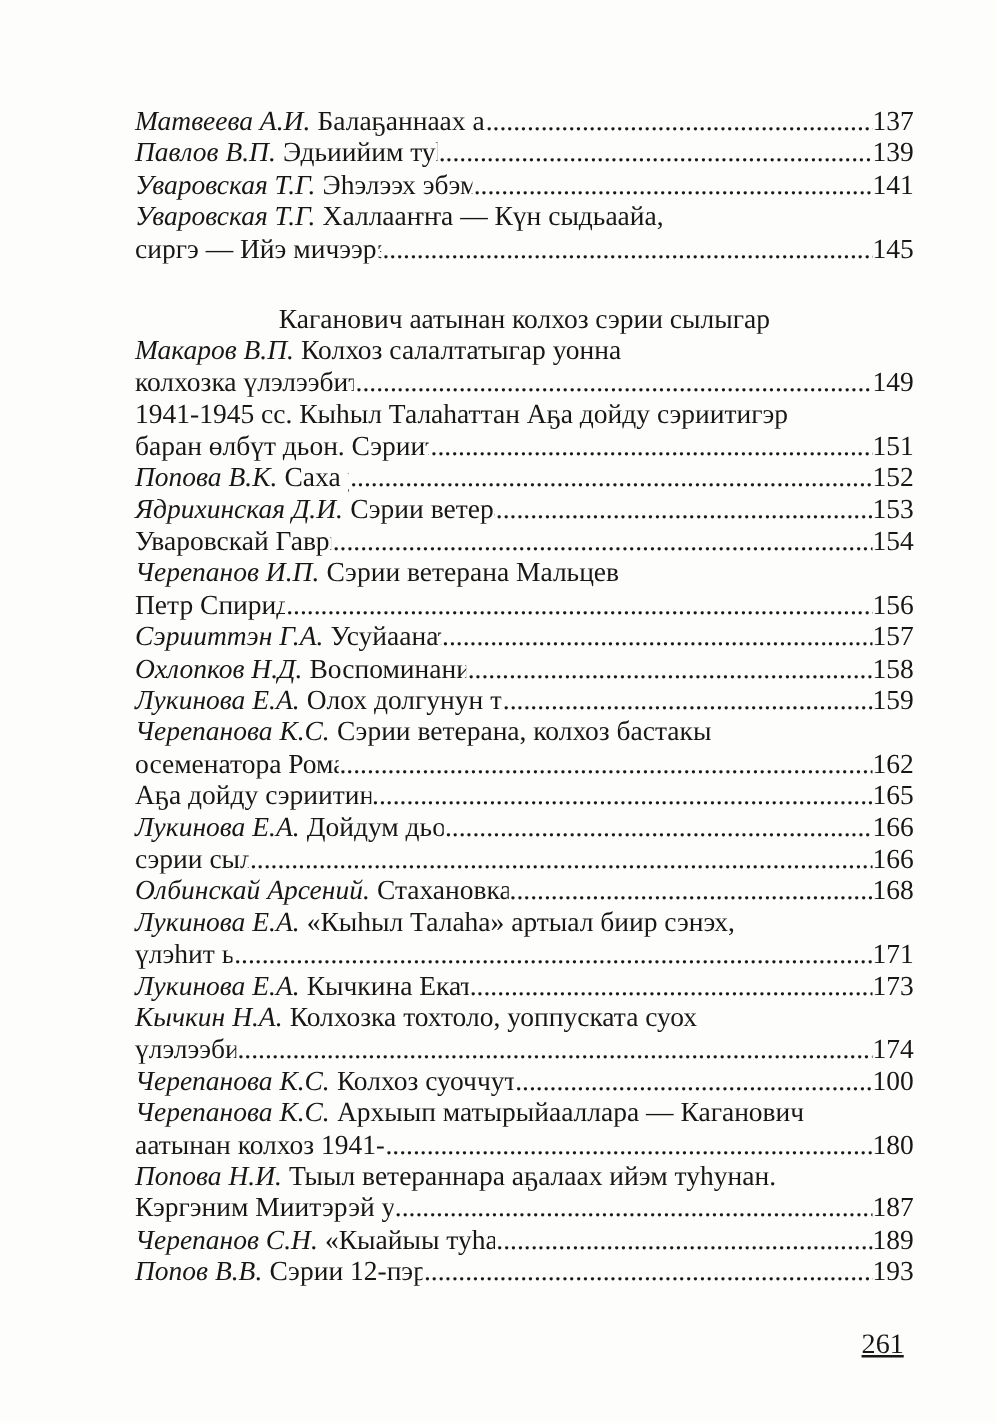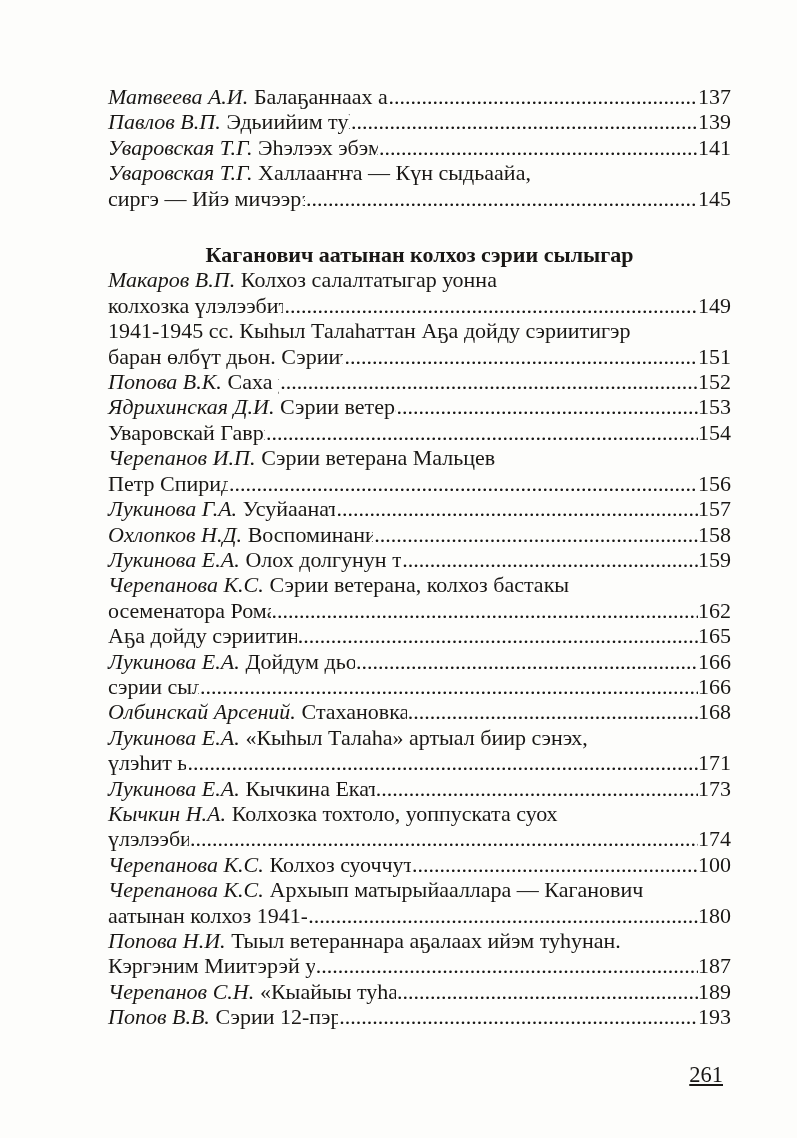--- a/index.html
+++ b/index.html
@@ -38,21 +38,21 @@
     overflow: hidden;
     white-space: nowrap;
     margin-left: 1px;
     min-width: 0;
   }
   .leader::after {
     content: "........................................................................................................................................";
   }
   .pagenum { flex: 0 0 auto; }
   .toc-header {
-    font-weight: bold;
+    font-weight: normal;
     margin-top: 31px;
     white-space: nowrap;
   }
   .footer-page {
     position: absolute;
     top: 1063px;
     right: 74px;
     font-size: 22.5px;
     line-height: 24px;
     text-decoration: underline;
@@ -139,21 +139,21 @@
     <span class="title">Сэрии ветерана Мальцев</span>
 
   </div>
       <div class="toc-line">
 
     <span class="title">Петр Спиридонович</span>
     <span class="leader"></span>
     <span class="pagenum">156</span>
   </div>
       <div class="toc-line">
-    <span class="author">Лукинова Г.А.</span>
+    <span class="author">Сэрииттэн Г.А.</span>
     <span class="title">Усуйаанаттан ахтыы</span>
     <span class="leader"></span>
     <span class="pagenum">157</span>
   </div>
       <div class="toc-line">
     <span class="author">Охлопков Н.Д.</span>
     <span class="title">Воспоминание участника ВОВ</span>
     <span class="leader"></span>
     <span class="pagenum">158</span>
   </div>

